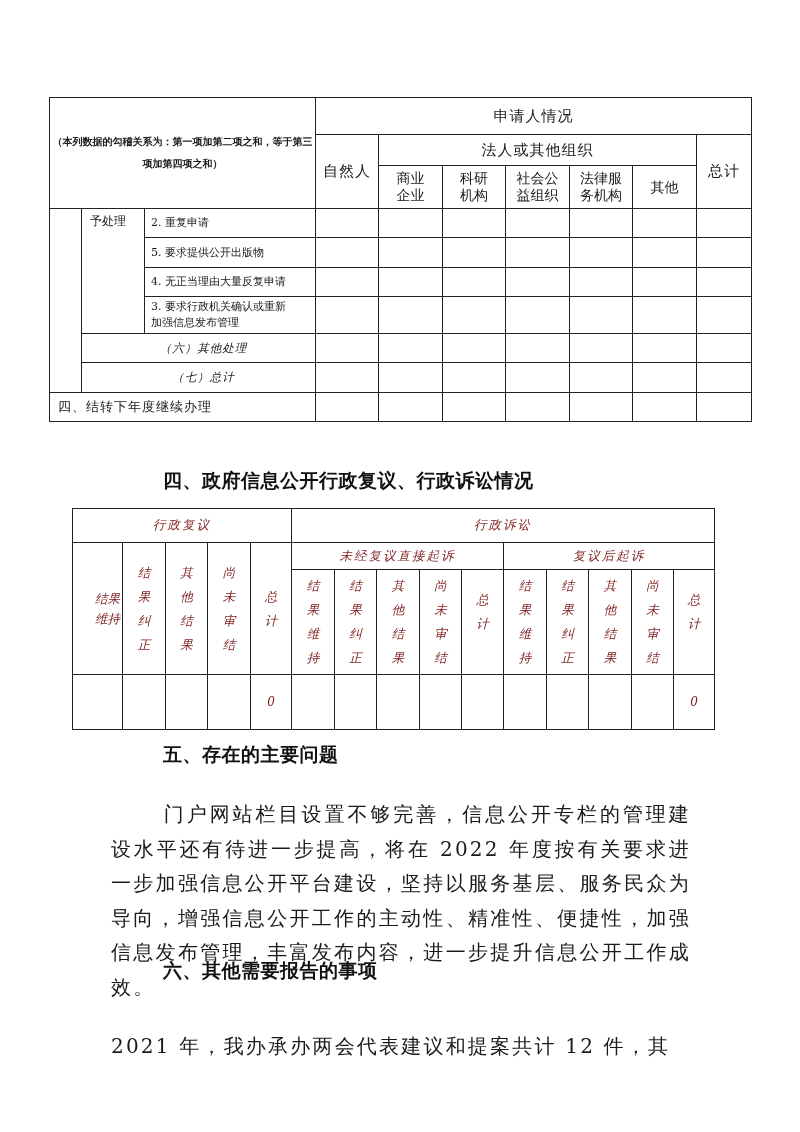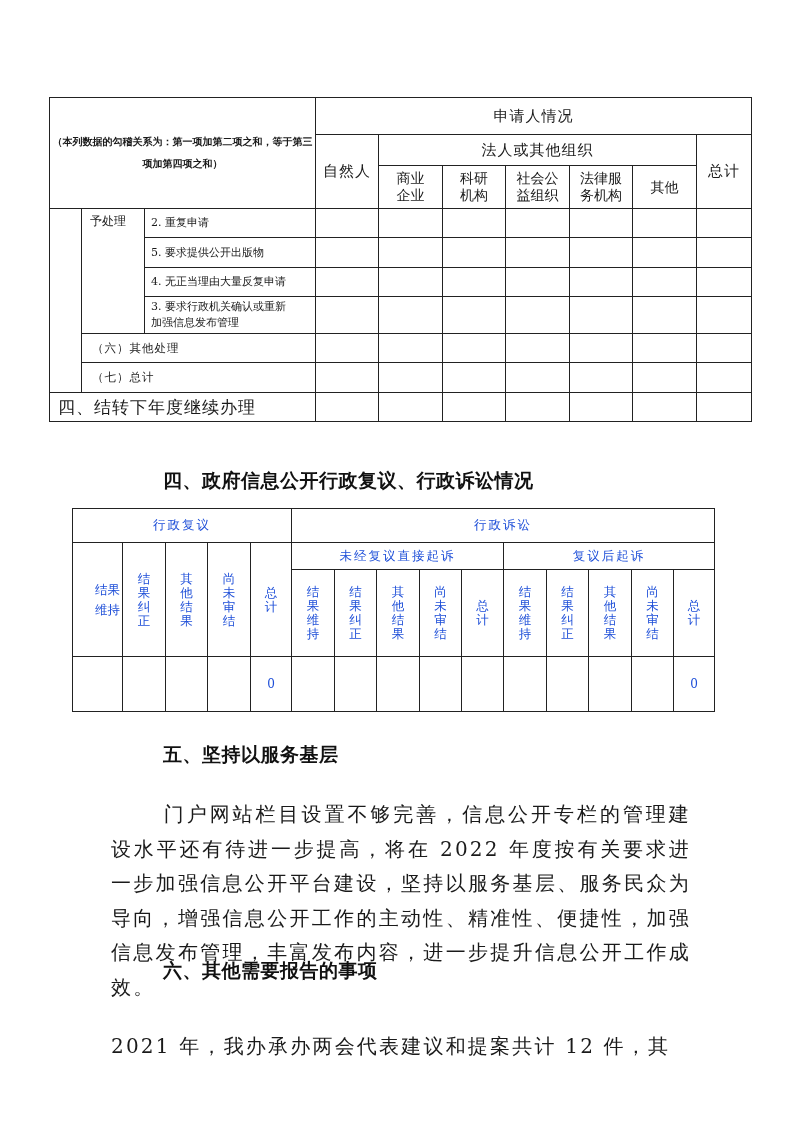--- a/index.html
+++ b/index.html
@@ -8,34 +8,34 @@
   table { border-collapse: collapse; position: absolute; table-layout: fixed; }
   td { border: 1.5px solid #222; padding: 0; text-align: center; vertical-align: middle; }
 
   
   #t1 { left: 49px; top: 97px; width: 702px; }
   #t1 td { font-size: 14px; }
   #t1 .note { font-size: 10px; line-height: 22px; padding: 0 2px; font-weight: bold; }
   #t1 .hd { font-size: 15px; letter-spacing: 1px; margin-left: 29px; }
   #t1 .small { font-size: 11px; text-align: left; padding-left: 6px; line-height: 16px; }
   #t1 .sub-cat { font-size: 12px; vertical-align: top; text-align: left; padding: 4px 0 0 8px; }
-  #t1 .wide-lbl { font-size: 11.5px; text-align: left; padding-left: 10px; letter-spacing: 1px; }
-  #t1 .wide-lbl-big { font-size: 17px; text-align: left; padding-left: 8px; letter-spacing: 1px; }
+  #t1 .wide-lbl { font-size: 11.5px; text-align: center; padding-left: 10px; letter-spacing: 1px; font-style: italic; }
+  #t1 .wide-lbl-big { font-size: 13px; text-align: left; padding-left: 8px; letter-spacing: 1px; }
   #t1 .stack { line-height: 17px; font-size: 14px; }
 
   
   .h-sec { position: absolute; font-family: "DejaVu Sans", "Liberation Sans", sans-serif;
            font-size: 19px; font-weight: bold; color: #111; letter-spacing: 0.5px; }
 
   
   #t2 { left: 72px; top: 508px; width: 642px; }
-  #t2 td { font-size: 12.5px; color: #1d4ed8; }
+  #t2 td { font-size: 12.5px; color: #7f1d1d; font-style: italic; }
   #t2 .grp { letter-spacing: 2px; height: 33px; }
   #t2 .sub { letter-spacing: 2px; height: 26px; }
-  #t2 .vert { line-height: 14px; width: 1em; margin: 15px auto; word-break: break-all; }
+  #t2 .vert { line-height: 24px; width: 1em; margin: 4px auto; word-break: break-all; }
   #t2 .horiz2 { line-height: 20px; padding-left: 20px; }
   #t2 .val { font-size: 12px; }
 
   
   .para { position: absolute; left: 111px; width: 580px; font-size: 20px; line-height: 34.5px;
           color: #1a1a1a; letter-spacing: 2.2px; text-align: justify; }
   .para .ind { display: inline-block; width: 52px; }
 </style>
 </head>
 <body>
@@ -259,17 +259,17 @@
     <td class="val"></td>
     <td class="val"></td>
     <td class="val"></td>
     <td class="val"></td>
     <td class="val"></td>
     <td class="val">0</td>
   </tr>
 </tbody>
   </table>
 
-<div class="h-sec" style="left:163px; top:742px;">五、坚持以服务基层</div>
+<div class="h-sec" style="left:163px; top:742px;">五、存在的主要问题</div>
 <div class="para" style="top:773px;margin-top:24px;"><span class="ind"></span><span>门户网站栏目设置不够完善，信息公开专栏的管理建设水平还有待进一步提高，将在 2022 年度按有关要求进一步加强信息公开平台建设，坚持以服务基层、服务民众为导向，增强信息公开工作的主动性、精准性、便捷性，加强信息发布管理，丰富发布内容，进一步提升信息公开工作成效。</span></div>
 
 <div class="h-sec" style="left:163px; top:958px;">六、其他需要报告的事项</div>
 <div class="para" style="top:1029px;"><span>2021 年，我办承办两会代表建议和提案共计 12 件，其</span></div>
 
 </body></html>

